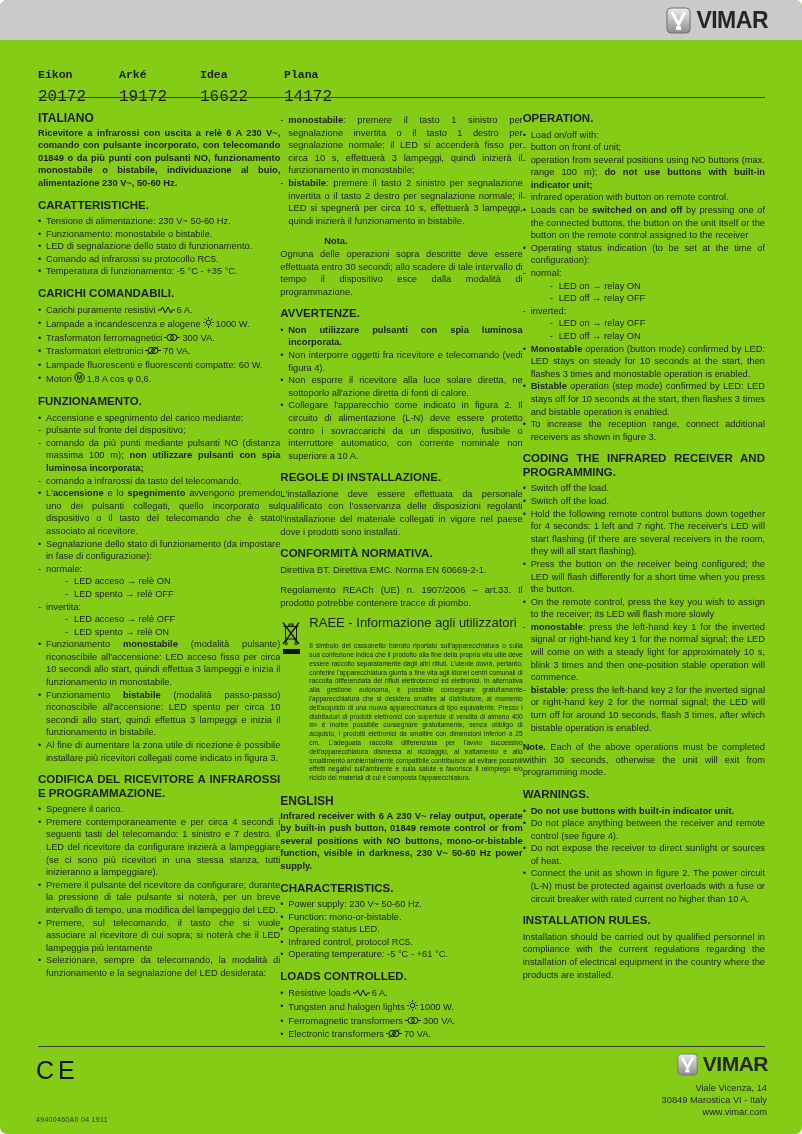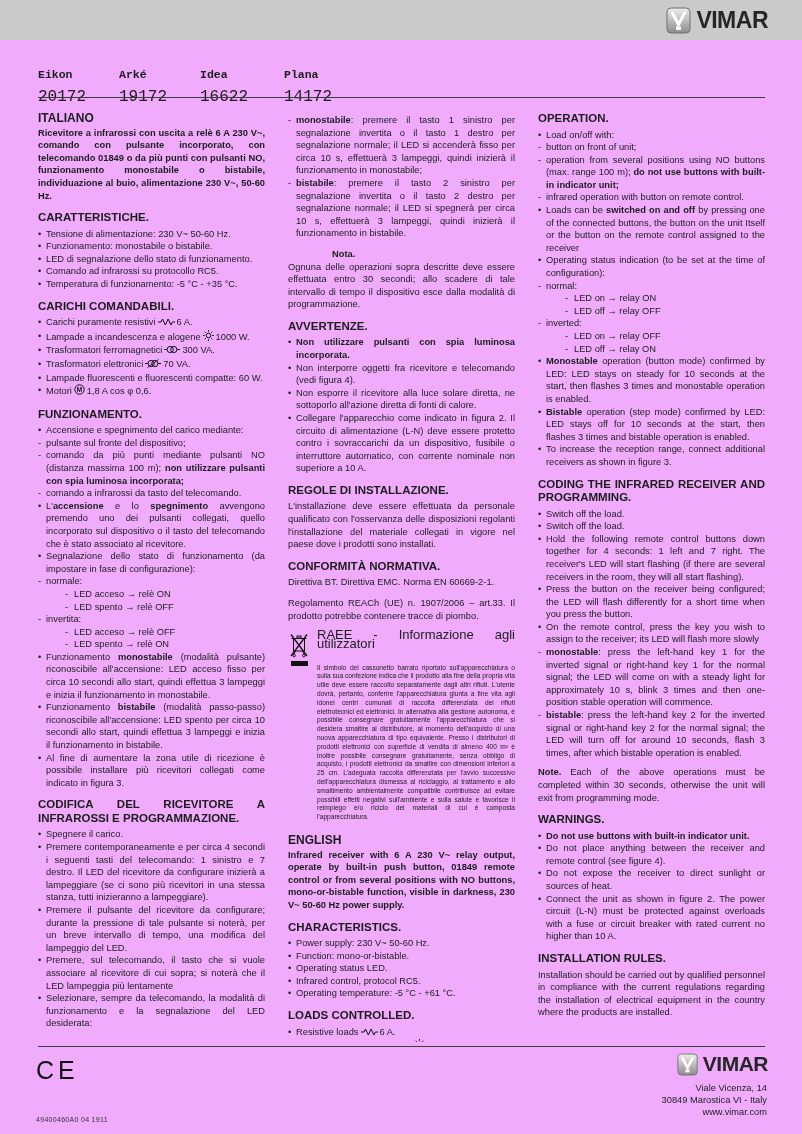--- a/index.html
+++ b/index.html
@@ -1,33 +1,33 @@
 <!DOCTYPE html>
 <html lang="it" style="--band: #cacaca; --text: #1c1c1c;"><head>
 <meta charset="utf-8">
 <style>
   html,body{margin:0;padding:0;background:#ffffff;}
-  .page{position:relative;width:802px;height:1134px;background:#f0abfc;overflow:hidden;
-        font-family:"Liberation Sans","DejaVu Sans",sans-serif;color:var(--text,#1c1c1c);}
+  .page{position:relative;width:802px;height:1134px;background:#84cc16;overflow:hidden;
+        font-family:"Liberation Sans","DejaVu Sans",sans-serif;color:var(--text,#1c1c1c);border-radius:7px;}
   
   .band{position:absolute;top:0;left:0;width:802px;height:40px;background:var(--band,#cacaca);}
   .logo{display:flex;align-items:center;gap:5px;}
   .logo-top{position:absolute;top:7px;right:34px;}
   .logo .word{font-weight:bold;font-size:23px;letter-spacing:-0.5px;color:#262626;}
   
   .prods{position:absolute;top:68px;left:38px;display:flex;font-family:Liberation Mono, monospace;}
   .prod{width:81px;}
   .prod .nm{font-weight:bold;font-size:11.5px;}
   .prod .cd{font-size:16px;margin-top:7px;}
   .rule{position:absolute;left:38px;width:727px;height:1px;background:#3c3c3c;}
   .rule-top{top:97px;}
   .rule-bottom{top:1046px;}
   
   .cols{position:absolute;top:110px;left:38px;width:727px;height:932px;overflow:hidden;
-        display:grid;grid-template-columns:1fr 1fr 1fr;column-gap:23px;
+        display:grid;grid-template-columns:1fr 1fr 1fr;
         font-size:9.3px;line-height:12.6px;text-align:justify;}
   .lang{font-size:12px;font-weight:bold;margin:2px 0 2px;text-align:left;}
   .h{font-size:11.5px;font-weight:bold;margin:9px 0 3px;line-height:13.5px;text-align:justify;}
   .p{margin:0;}
   .bold{font-weight:bold;}
   .li{position:relative;padding-left:8px;margin:0;}
   .li.b::before{content:"•";position:absolute;left:0;}
   .li.d::before{content:"-";position:absolute;left:0;}
   .li.led{padding-left:36px;text-align:left;}
   .li.led::before{content:"-";position:absolute;left:27px;}

